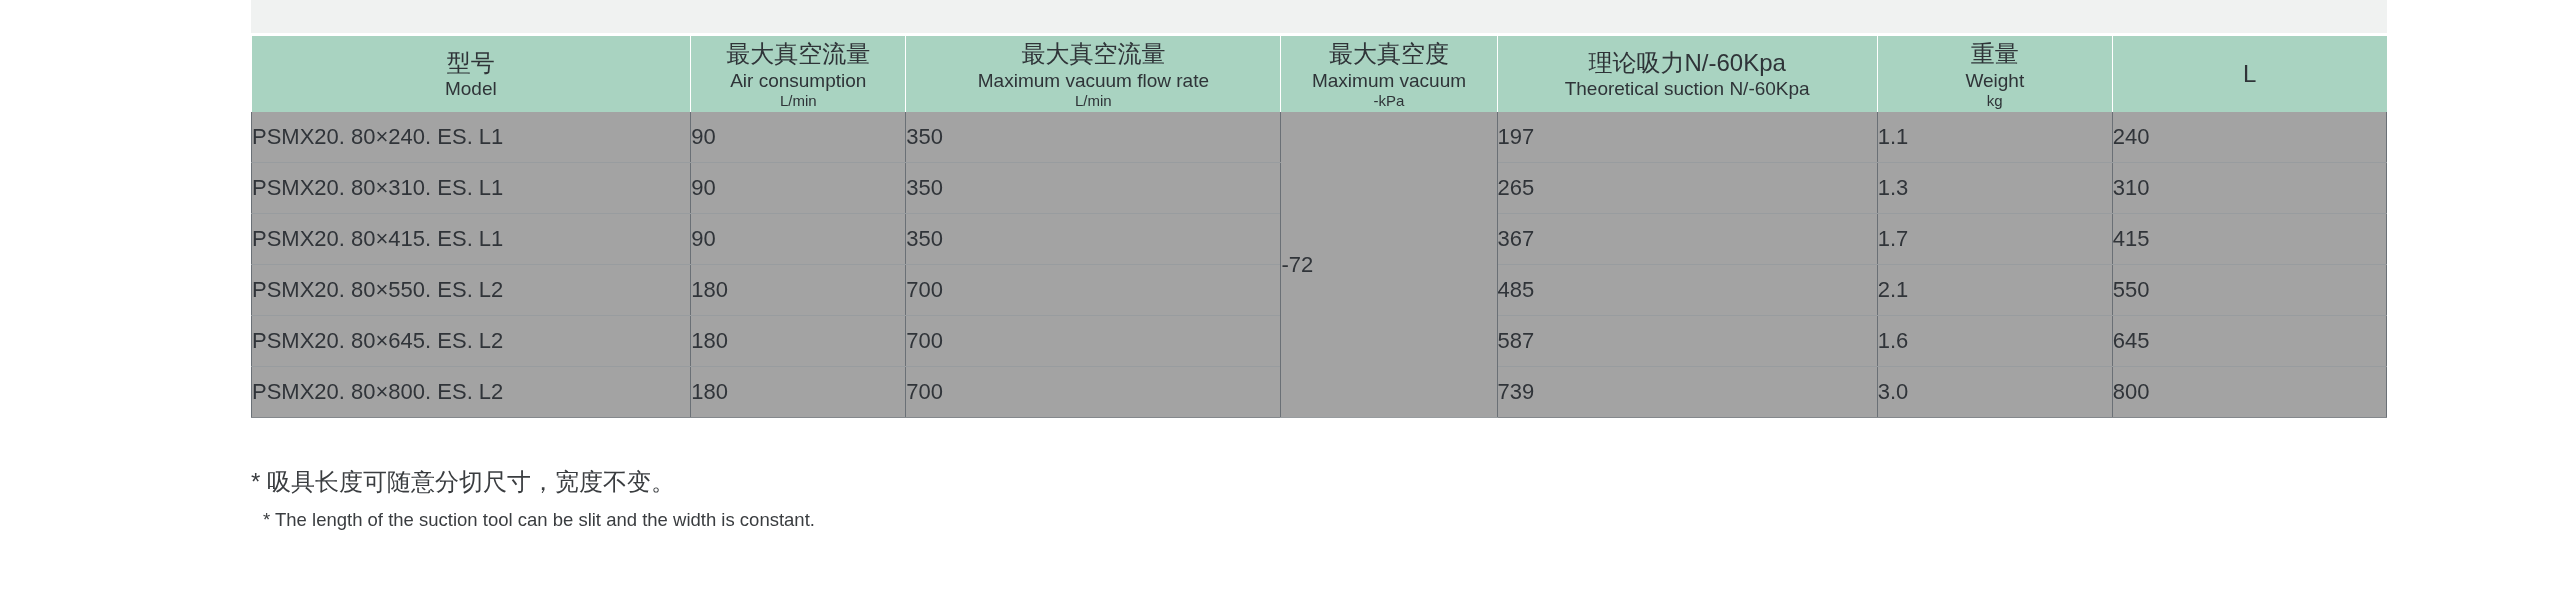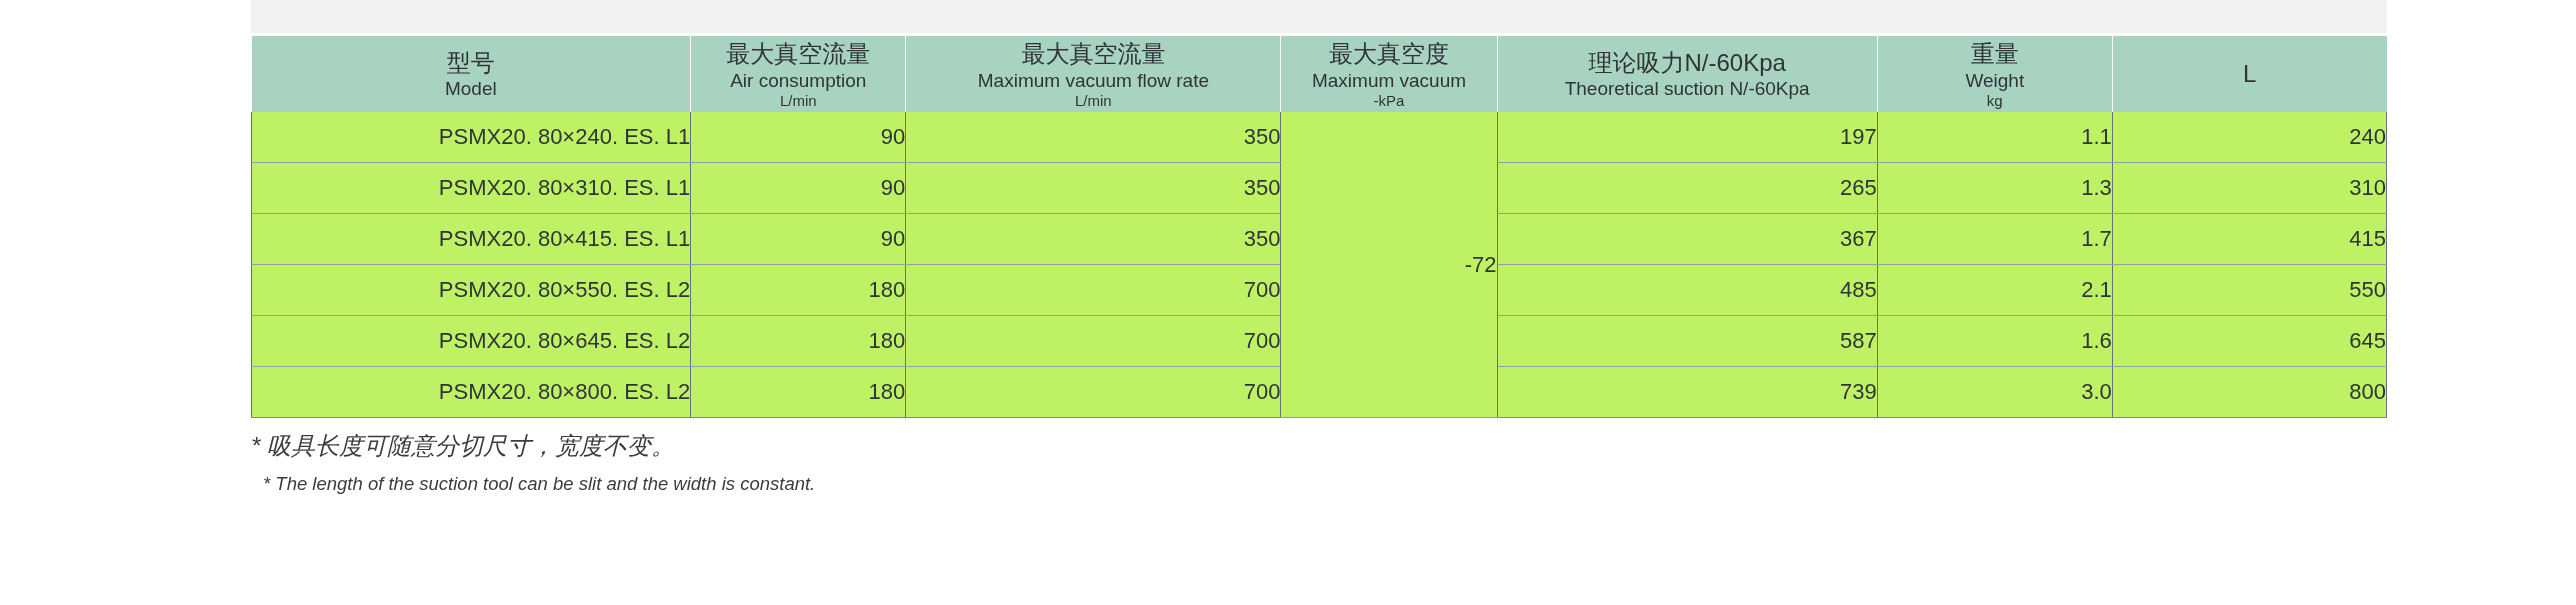--- a/index.html
+++ b/index.html
@@ -43,37 +43,36 @@
     padding: 0;
     border-left: 1.5px solid #ffffff;
     color: #2f3438;
   }
   table.spec th:first-child { border-left: none; }
   .h-zh { display: block; font-size: 24px; line-height: 1.3; }
   .h-en { display: block; font-size: 19px; line-height: 1.18; }
   .h-unit { display: block; font-size: 15px; line-height: 1.18; }
   table.spec td {
     height: 50px;
-    text-align: right;
+    text-align: left;
     vertical-align: middle;
     font-size: 22px;
     padding: 0;
     border-left: 1.5px solid #6a7076;
     border-right: 1.5px solid #6a7076;
     border-bottom: 1.5px solid #989c9f;
     color: #303439;
-    background: #bef264;
+    background: #a3a3a3;
   }
   table.spec tbody tr:last-child td { border-bottom: 1.5px solid #84888c; }
   td.merged-vacuum { border-bottom: 1.5px solid #84888c; background: #fdfefd; }
   .notes {
     position: absolute;
-    left: 251px; top: 432px;
+    left: 251px; top: 468px;
     width: 2061px;
-    font-style: italic;
   }
   .note-zh {
     margin: 0 0 7.2px 0;
     font-size: 24px;
     line-height: 1.2;
     color: #3a3d40;
   }
   .note-en {
     margin: 12px;
     font-size: 18.5px;

